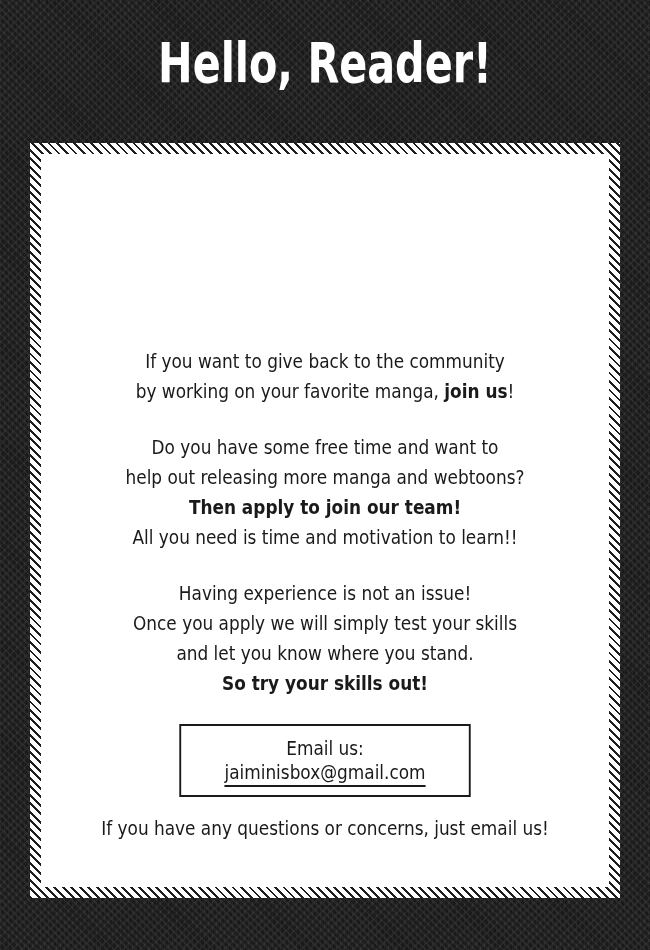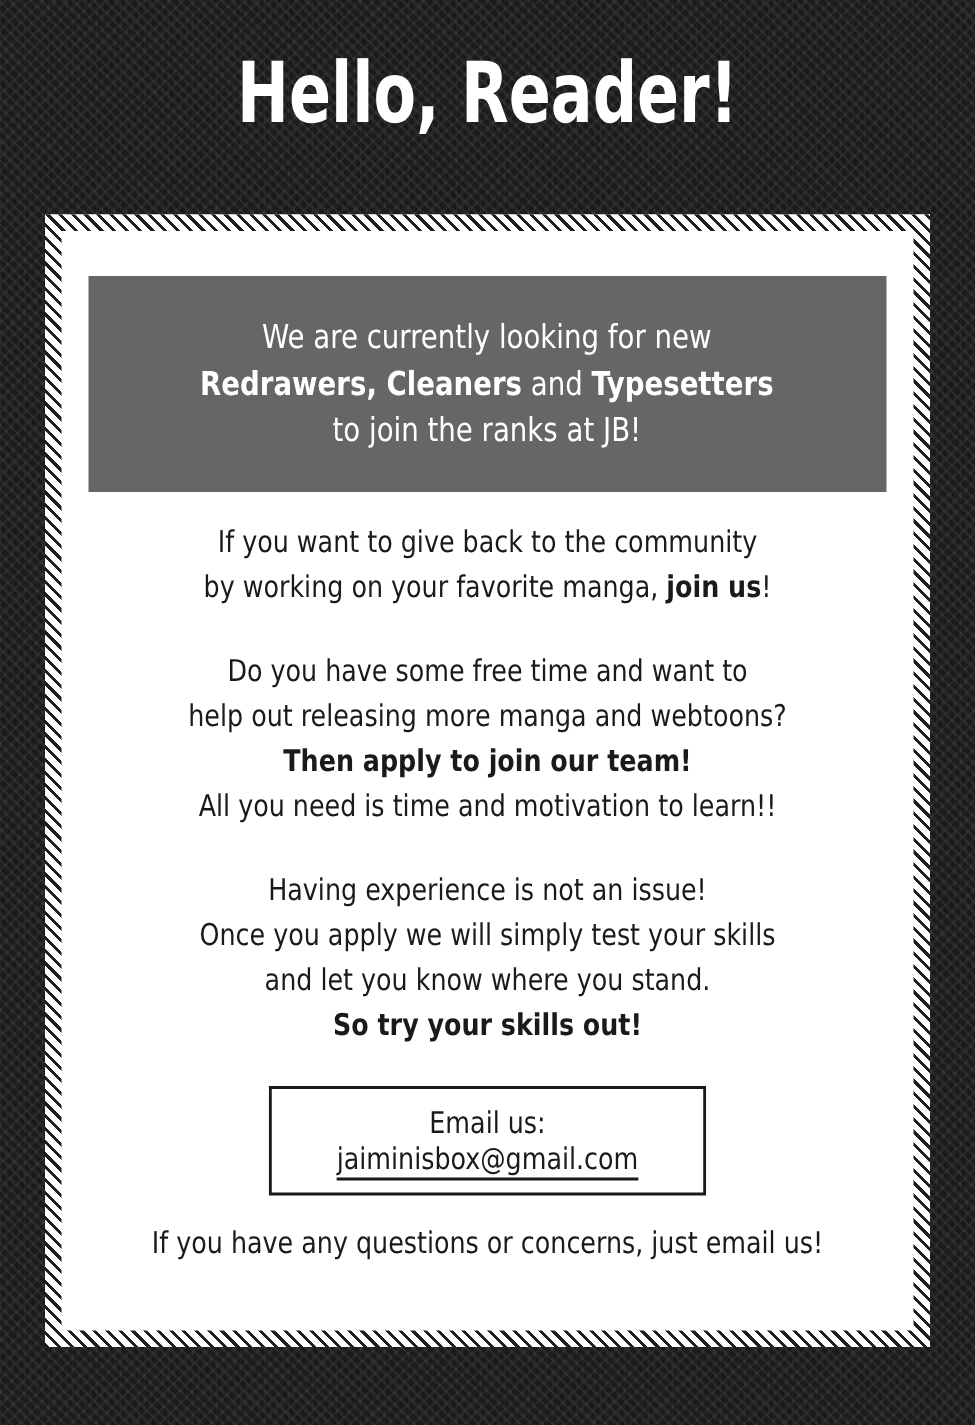--- a/index.html
+++ b/index.html
@@ -132,27 +132,20 @@
 </head>
 <body>
 
 <div class="page">
 
   <div class="title">Hello, Reader!</div>
 
   <div class="card-outer">
     <div class="card-inner">
 
-      <div class="grey-block">
-        <div class="grey-text">
-          <span>We are currently looking for new</span><br>
-          <b>Redrawers, Cleaners</b><span> and </span><b>Typesetters</b><br>
-          <span>to join the ranks at JB!</span>
-        </div>
-      </div>
 
       <div class="body-copy">
 
         <p class="para">
           <span>If you want to give back to the community</span><br>
           <span>by working on your favorite manga, </span><b>join us</b><span>!</span>
         </p>
 
         <p class="para">
           <span>Do you have some free time and want to</span><br>

